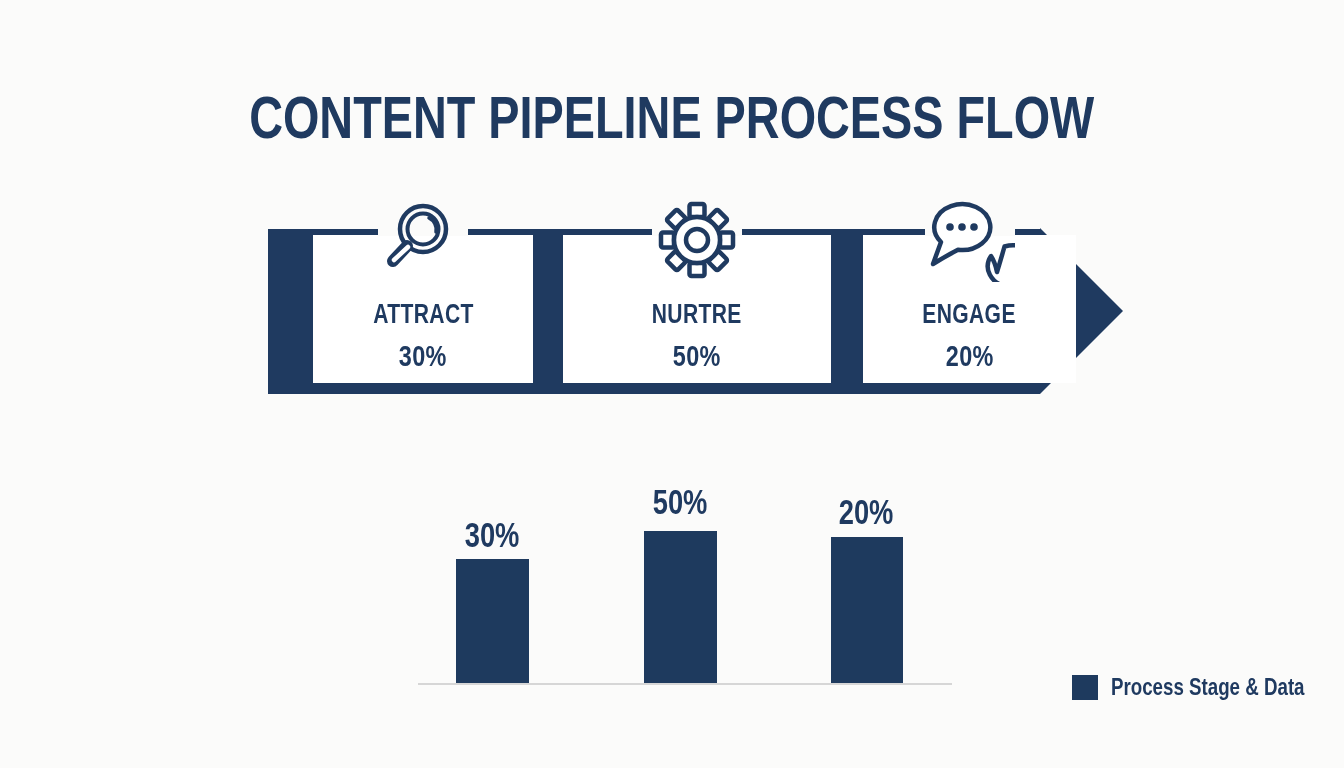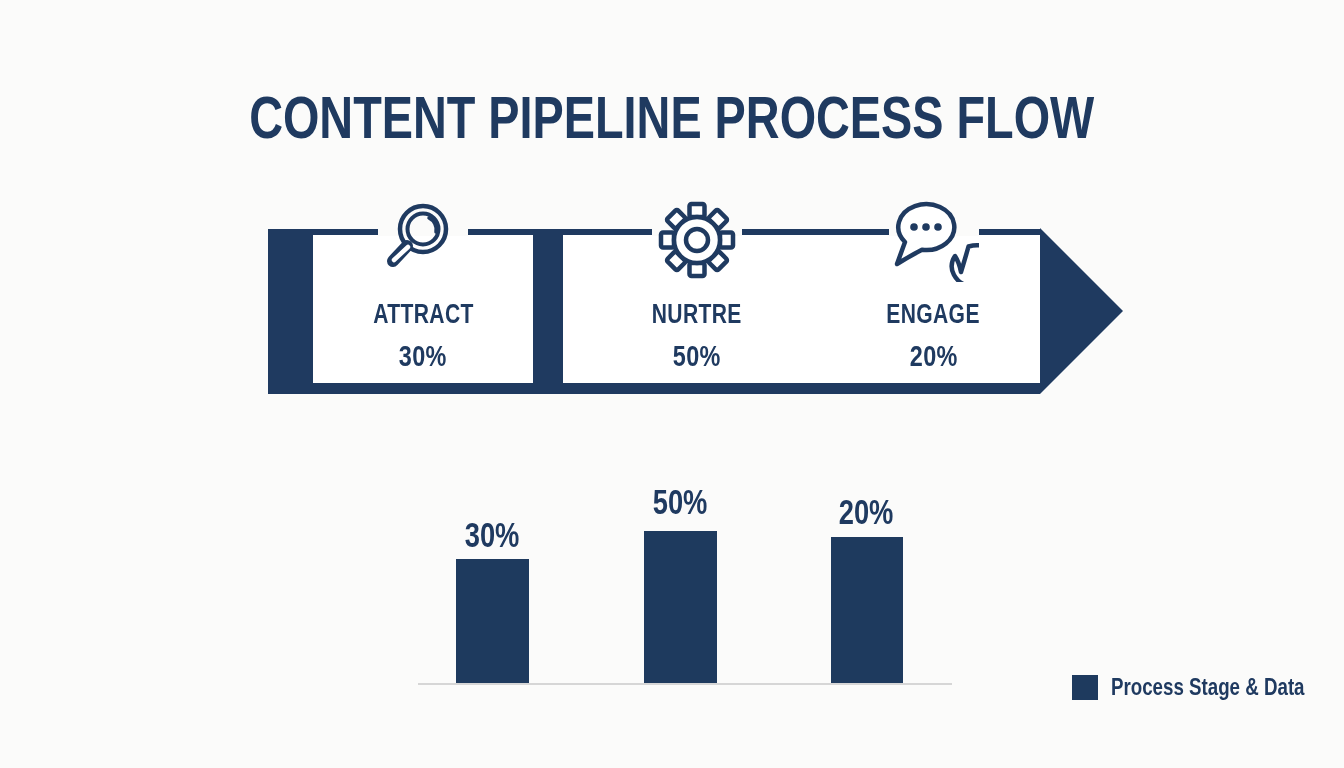--- a/index.html
+++ b/index.html
@@ -26,21 +26,21 @@
   
   .shaft{position:absolute;left:268px;top:229px;width:772px;height:165px;background:var(--navy);}
   .arrow-head{
     position:absolute;left:1040px;top:228px;width:0;height:0;
     border-top:83px solid transparent;border-bottom:83px solid transparent;
     border-left:83px solid var(--navy);
   }
   .stage-box{position:absolute;top:235px;height:148px;background:#ffffff;padding-left:7px;}
   .stage-box.b1{left:313px;width:220px;}
   .stage-box.b2{left:563px;width:268px;}
-  .stage-box.b3{left:827px;width:213px;}
+  .stage-box.b3{left:863px;width:213px;}
 
   .icon-holder{
     position:absolute;top:-39px;left:50%;transform:translateX(-50%);
     width:90px;height:86px;
   }
   
   .icon-holder::before{
     content:"";position:absolute;left:0;right:0;top:32px;height:8px;background:var(--bg);
   }
   .icon-holder svg{position:absolute;inset:0;}

